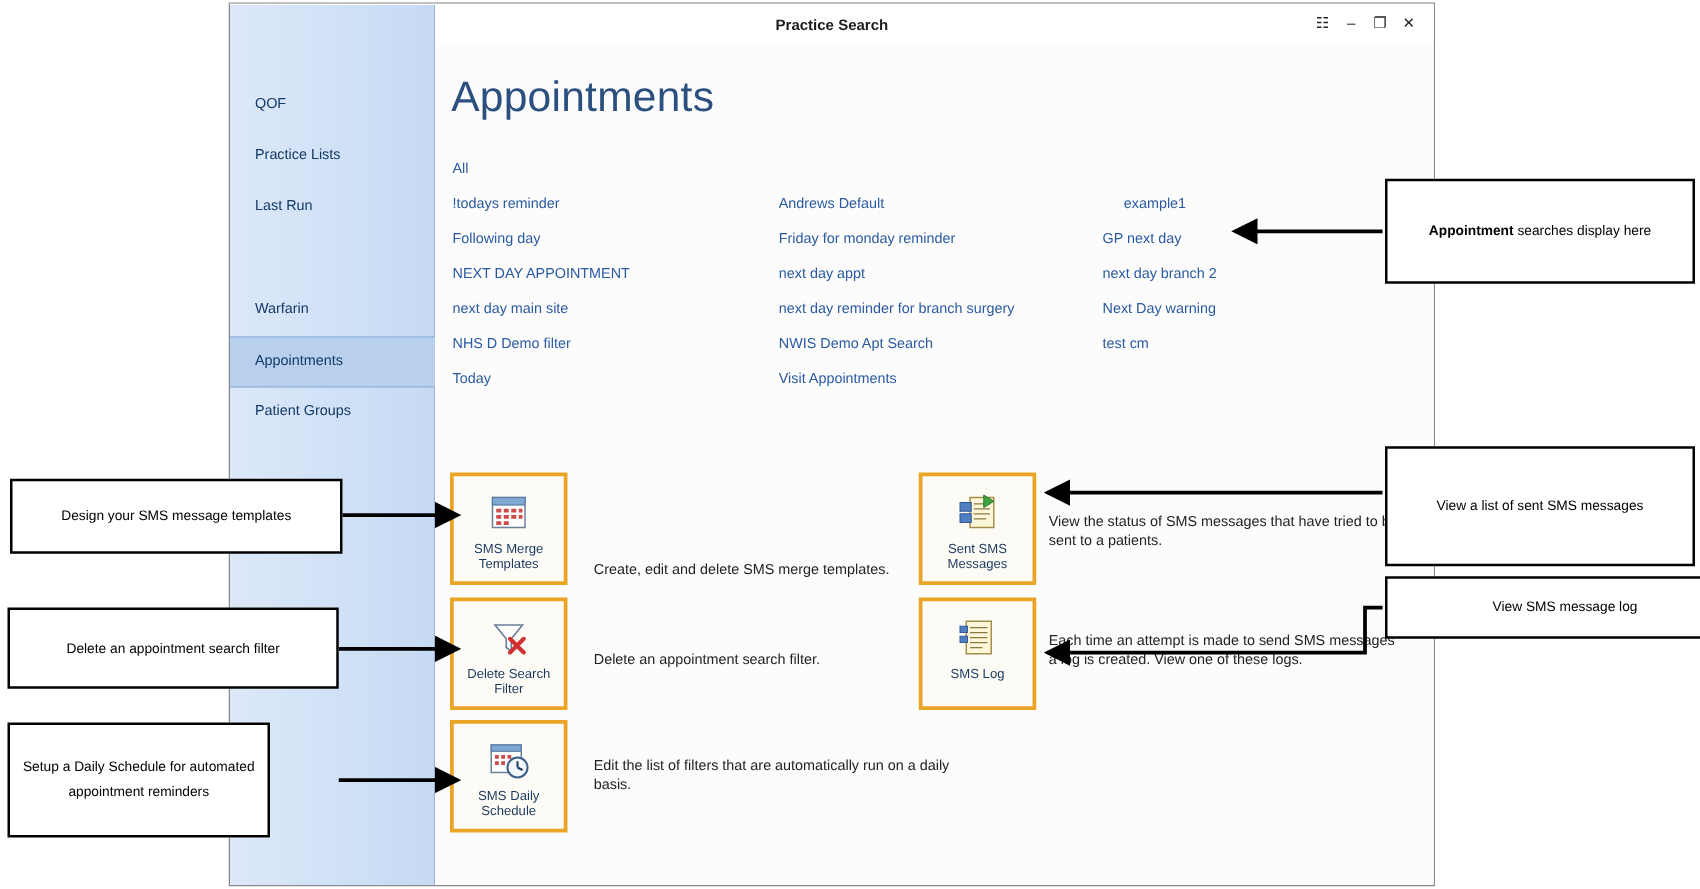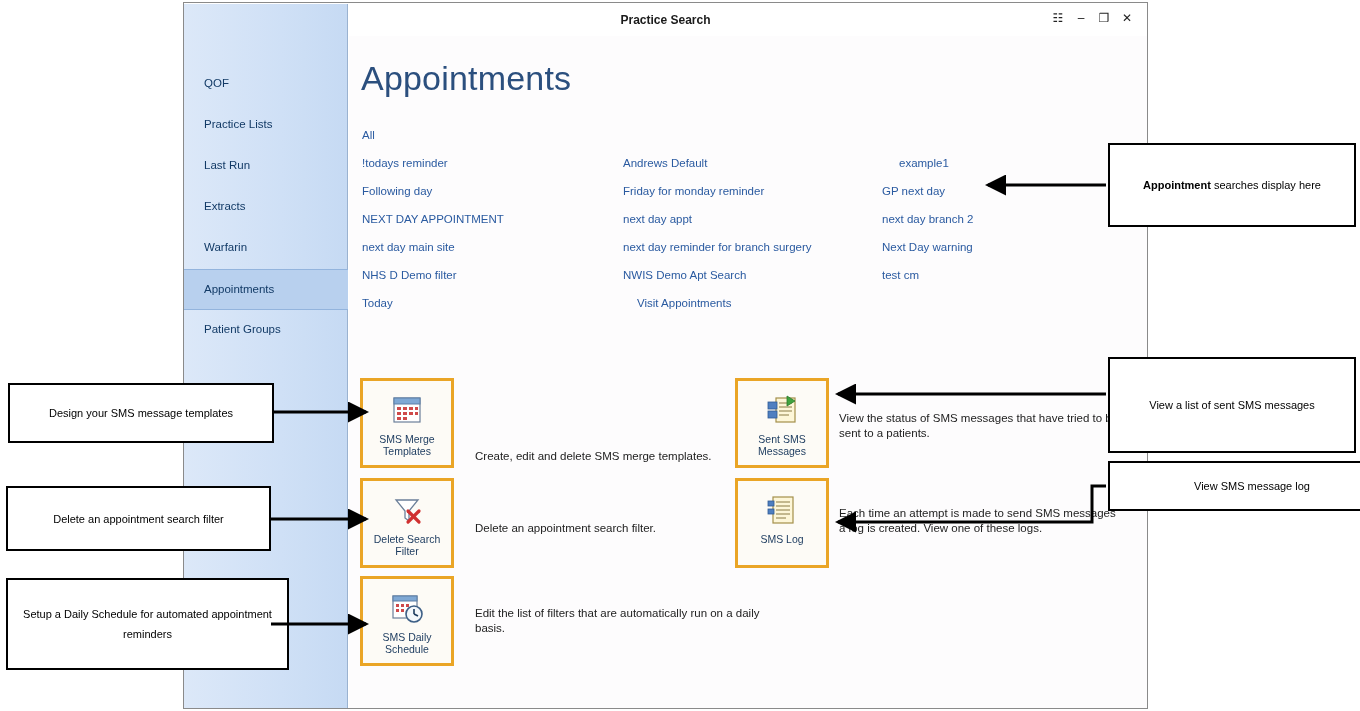--- a/index.html
+++ b/index.html
@@ -200,23 +200,20 @@
     <div class="sidebar">
       <div class="side-item" style="top:60px;">
         <span class="lbl">QOF</span>
       </div>
       <div class="side-item" style="top:101px;">
         <span class="lbl">Practice Lists</span>
       </div>
       <div class="side-item" style="top:142px;">
         <span class="lbl">Last Run</span>
       </div>
-      <div class="side-item" style="top:183px;">
-        <span class="lbl">Extracts</span>
-      </div>
       <div class="side-item" style="top:224px;">
         <span class="lbl">Warfarin</span>
       </div>
       <div class="side-item selected" style="top:265px;">
         <span class="lbl">Appointments</span>
       </div>
       <div class="side-item" style="top:306px;">
         <span class="lbl">Patient Groups</span>
       </div>
     </div>
@@ -232,21 +229,21 @@
       <div class="search-link" style="left:13px; top:177px;">NEXT DAY APPOINTMENT</div>
       <div class="search-link" style="left:13px; top:205px;">next day main site</div>
       <div class="search-link" style="left:13px; top:233px;">NHS D Demo filter</div>
       <div class="search-link" style="left:13px; top:261px;">Today</div>
 
       <div class="search-link" style="left:274px; top:121px;">Andrews Default</div>
       <div class="search-link" style="left:274px; top:149px;">Friday for monday reminder</div>
       <div class="search-link" style="left:274px; top:177px;">next day appt</div>
       <div class="search-link" style="left:274px; top:205px;">next day reminder for branch surgery</div>
       <div class="search-link" style="left:274px; top:233px;">NWIS Demo Apt Search</div>
-      <div class="search-link" style="left:288px; top:261px;">Visit Appointments</div>
+      <div class="search-link" style="left:274px; top:261px;">Visit Appointments</div>
 
       <div class="search-link" style="left:533px; top:121px;margin-left:17px;">example1</div>
       <div class="search-link" style="left:533px; top:149px;">GP next day</div>
       <div class="search-link" style="left:533px; top:177px;">next day branch 2</div>
       <div class="search-link" style="left:533px; top:205px;">Next Day warning</div>
       <div class="search-link" style="left:533px; top:233px;">test cm</div>
 
       <div class="tile" style="left:11px; top:342px;">
         <div class="ico">
           <svg width="34" height="34" viewBox="0 0 34 34">
@@ -365,21 +362,21 @@
   </div>
 
   <div class="callout" style="left:8px; top:383px; width:266px; height:60px;">
     <span>Design your SMS message templates</span>
   </div>
 
   <div class="callout" style="left:6px; top:486px; width:265px; height:65px;">
     <span>Delete an appointment search filter</span>
   </div>
 
-  <div class="callout" style="left:6px; top:578px; width:283px; height:92px;">
+  <div class="callout" style="left:6px; top:578px; width:210px; height:92px;">
     <span>Setup a Daily Schedule for automated appointment reminders</span>
   </div>
 
   <svg class="overlay">
     <defs>
       <marker id="arrowhead" markerWidth="7" markerHeight="7" refX="6" refY="3.5" orient="auto">
         <polygon points="0 0, 7 3.5, 0 7" fill="#000"></polygon>
       </marker>
     </defs>
 

